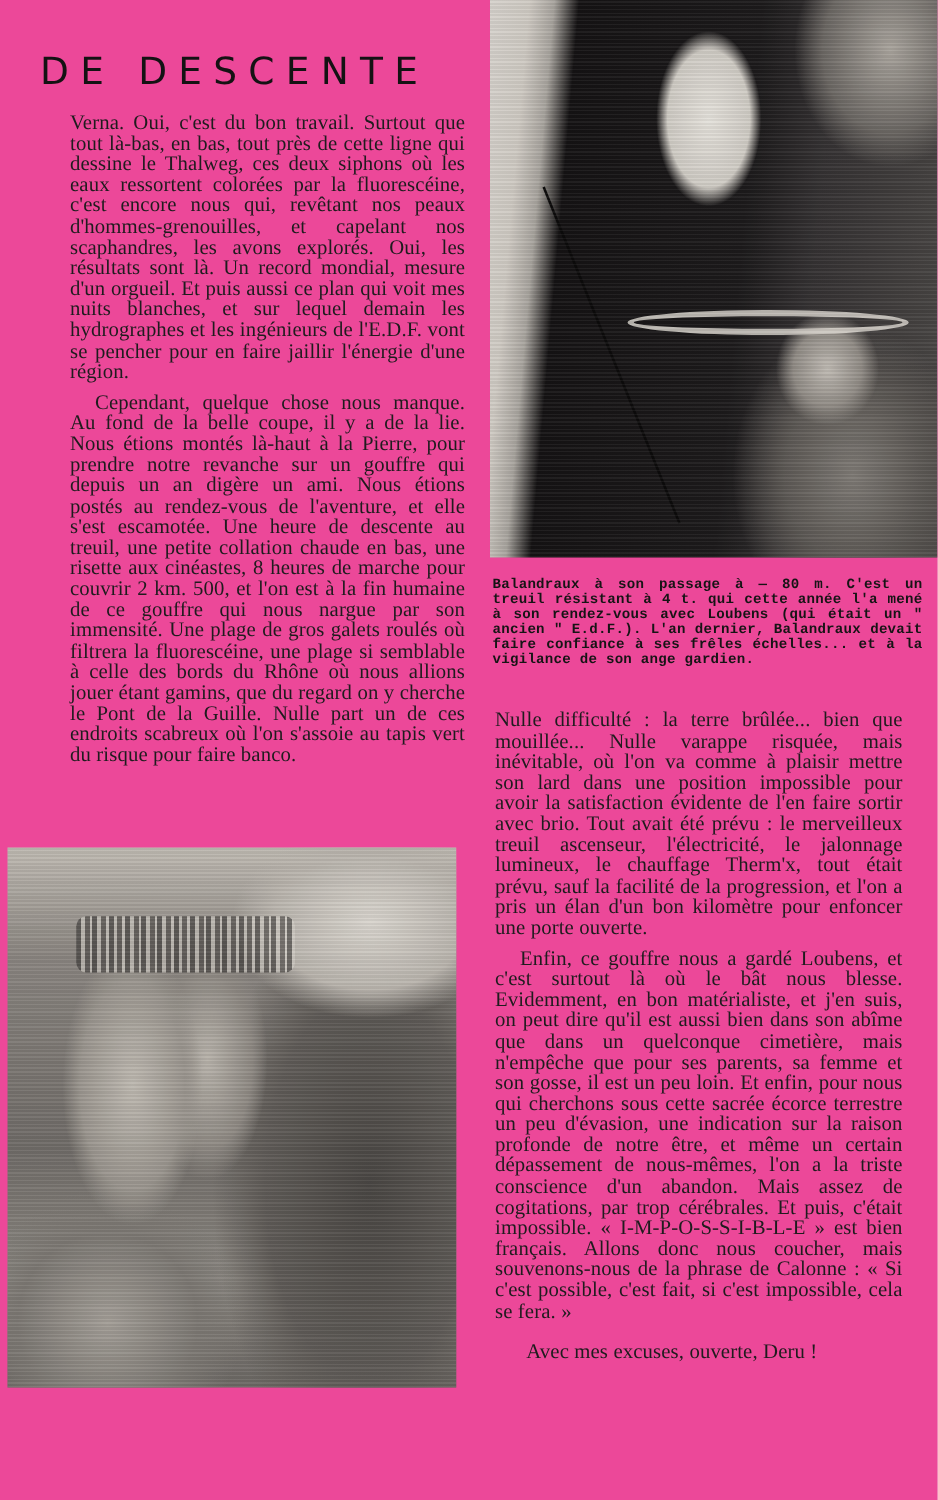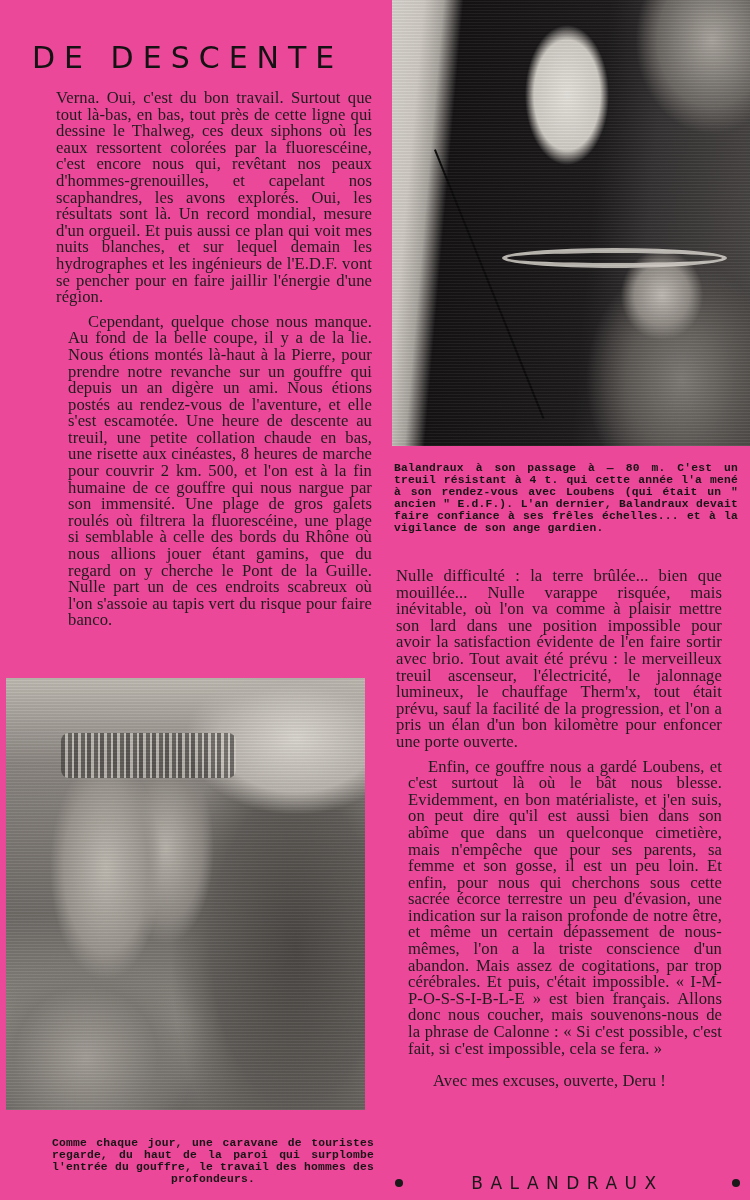--- a/index.html
+++ b/index.html
@@ -26,21 +26,21 @@
 
     .col-text {
       position: absolute;
       font-size: 16.6px;
       line-height: 16.6px;
       text-align: justify;
       color: #1f1c1e;
       letter-spacing: 0.1px;
     }
     .col-text p { text-indent: 0; }
-    .col-text p + p { margin-top: 8px; text-indent: 20px; margin-left: 12px; }
+    .col-text p + p { margin-top: 8px; text-indent: 20px; }
     .col-text p.first { text-indent: 0; }
 
     .col-left { left: 56px; top: 90px; width: 316px; }
     .col-right { left: 396px; top: 568px; width: 326px; }
     .signoff { margin-top: 16px !important; text-indent: 25px !important; text-align: left; }
 
     .photo {
       position: absolute;
       overflow: hidden;
       background: #2a2829;
@@ -132,21 +132,15 @@
   <div class="col-text col-right">
     <p class="first">Nulle difficulté : la terre brûlée... bien que mouillée... Nulle varappe risquée, mais inévitable, où l'on va comme à plaisir mettre son lard dans une position impossible pour avoir la satisfaction évidente de l'en faire sortir avec brio. Tout avait été prévu : le merveilleux treuil ascenseur, l'électricité, le jalonnage lumineux, le chauffage Therm'x, tout était prévu, sauf la facilité de la progression, et l'on a pris un élan d'un bon kilomètre pour enfoncer une porte ouverte.</p>
     <p>Enfin, ce gouffre nous a gardé Loubens, et c'est surtout là où le bât nous blesse. Evidemment, en bon matérialiste, et j'en suis, on peut dire qu'il est aussi bien dans son abîme que dans un quelconque cimetière, mais n'empêche que pour ses parents, sa femme et son gosse, il est un peu loin. Et enfin, pour nous qui cherchons sous cette sacrée écorce terrestre un peu d'évasion, une indication sur la raison profonde de notre être, et même un certain dépassement de nous-mêmes, l'on a la triste conscience d'un abandon. Mais assez de cogitations, par trop cérébrales. Et puis, c'était impossible. « I-M-P-O-S-S-I-B-L-E » est bien français. Allons donc nous coucher, mais souvenons-nous de la phrase de Calonne : « Si c'est possible, c'est fait, si c'est impossible, cela se fera. »</p>
     <p class="signoff">Avec mes excuses, ouverte, Deru !</p>
   </div>
 
   <div class="photo photo-gorge" title="Crowd of tourists at the top of a rocky cliff overlooking the chasm entrance">
     <div class="gorge-crowd"></div>
     <div class="halftone"></div>
   </div>
-  <div class="caption caption-gorge">Comme chaque jour, une caravane de touristes regarde, du haut de la paroi qui surplombe l'entrée du gouffre, le travail des hommes des profondeurs.</div>
 
-  <div class="footer">
-    <span class="dot"></span>
-    <span class="name">BALANDRAUX</span>
-    <span class="dot"></span>
-  </div>
 
 </div>
 
 </body></html>

